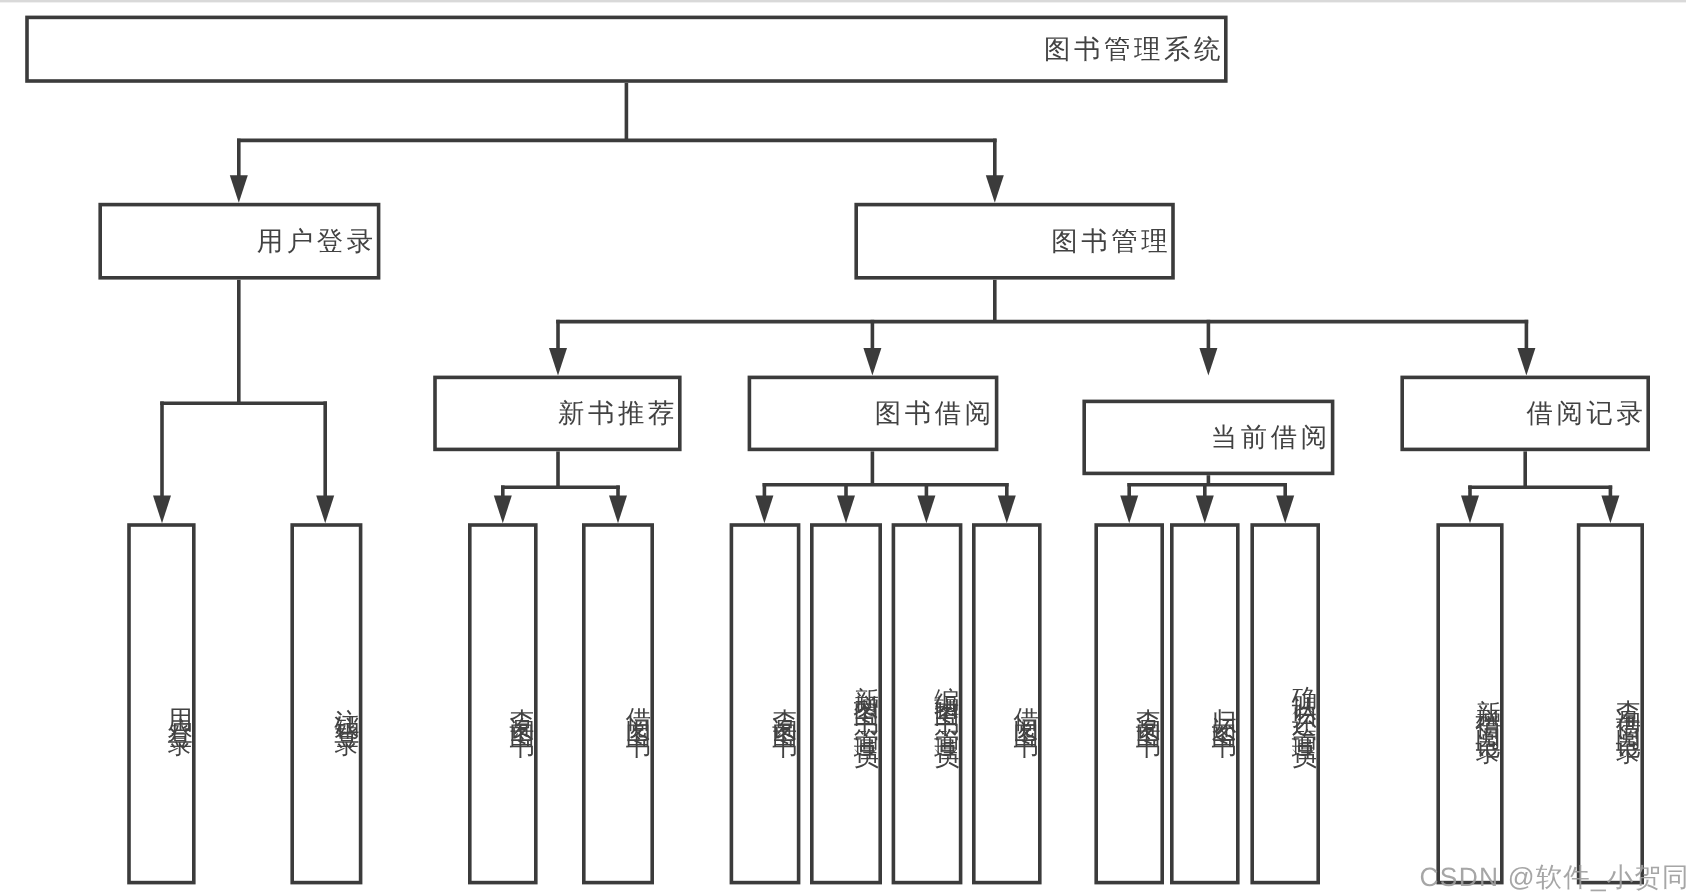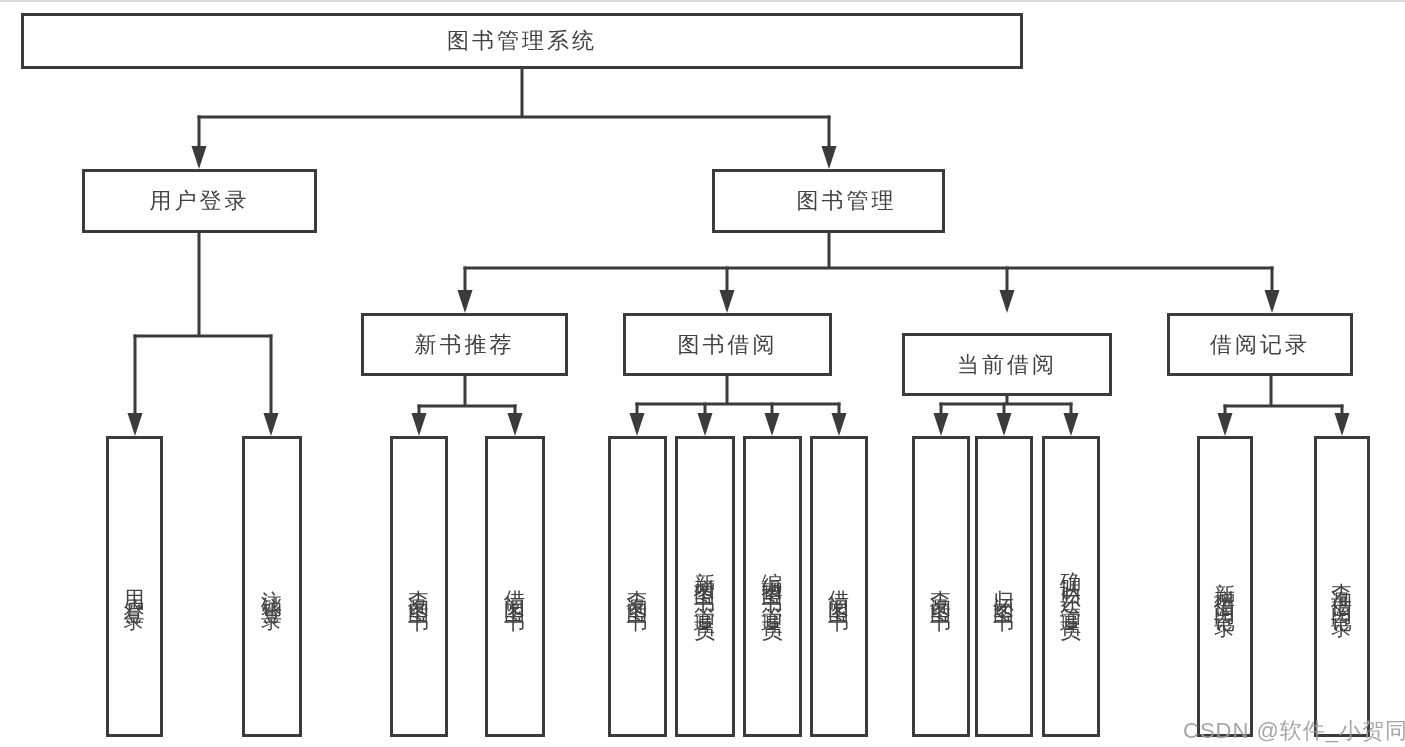--- a/index.html
+++ b/index.html
@@ -13,21 +13,21 @@
   #edge-top{
     position:absolute;left:0;top:0;width:1405px;height:2px;
     background:#d9d9d9;
   }
   #connectors{position:absolute;left:0;top:0;}
   .box{
     position:absolute;
     box-sizing:border-box;
     background:#ffffff;
     border:3px solid #3b3b3b;
-    display:flex;align-items:center;justify-content:center;
+    display:flex;align-items:center;justify-content:flex-end;
     color:#424242;
     z-index:2;
   }
   .hbox{font-size:22px;letter-spacing:3px;white-space:nowrap;}
   .vbox{z-index:2;}
   .vtext{
     writing-mode:vertical-rl;
     text-orientation:mixed;
     font-size:21px;
     letter-spacing:7px;
@@ -106,34 +106,34 @@
       <polygon points="1334.5,413 1349.5,413 1342,436" fill="#3b3b3b"></polygon>
     </svg>
 
   <div class="box hbox" style="left:21px;top:13px;width:1002px;height:56px;">
     <span>图书管理系统</span>
   </div>
 
   <div class="box hbox" style="left:82px;top:169px;width:235px;height:64px;">
     <span>用户登录</span>
   </div>
-  <div class="box hbox" style="left:712px;top:169px;width:233px;height:64px;padding-left:36px;">
+  <div class="box hbox" style="left:712px;top:169px;width:267px;height:64px;padding-left:36px;">
     <span>图书管理</span>
   </div>
 
   <div class="box hbox" style="left:361px;top:313px;width:207px;height:63px;">
     <span>新书推荐</span>
   </div>
   <div class="box hbox" style="left:623px;top:313px;width:209px;height:63px;">
     <span>图书借阅</span>
   </div>
   <div class="box hbox" style="left:902px;top:313px;width:210px;height:63px;margin-top:20px;">
     <span>当前借阅</span>
   </div>
-  <div class="box hbox" style="left:1167px;top:313px;width:186px;height:63px;">
+  <div class="box hbox" style="left:1167px;top:313px;width:208px;height:63px;">
     <span>借阅记录</span>
   </div>
 
   <div class="box vbox" style="left:106px;top:436px;width:57px;height:301px;">
     <span class="vtext">用户登录</span>
   </div>
   <div class="box vbox" style="left:242px;top:436px;width:60px;height:301px;">
     <span class="vtext">注销登录</span>
   </div>
 

